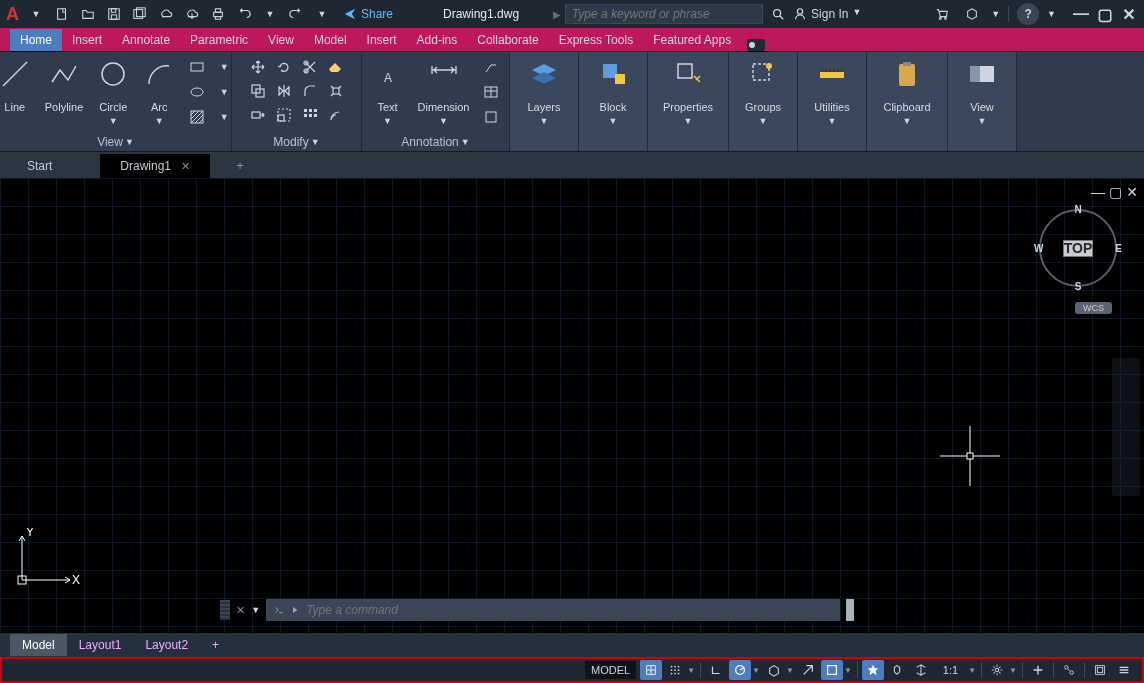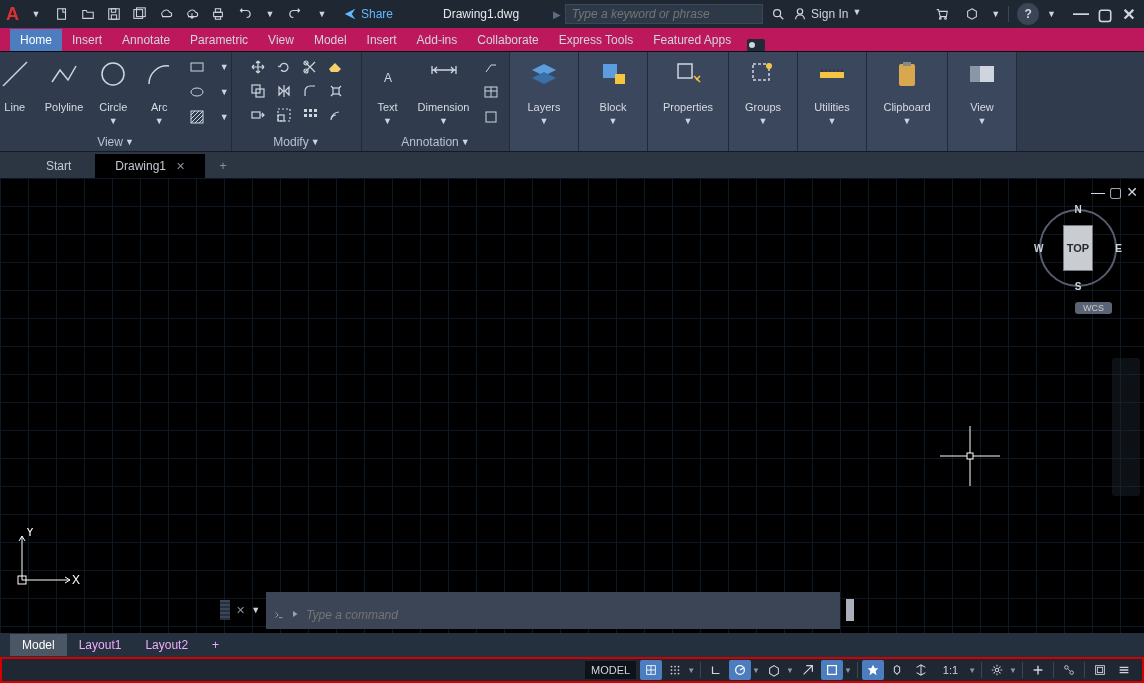--- a/index.html
+++ b/index.html
@@ -40,52 +40,52 @@
 .smallbtn { width: 24px; height: 22px; display: flex; align-items: center; justify-content: center; cursor: pointer; color: #b9c2cf; border-radius: 2px; }
 .smallbtn svg { width: 16px; height: 16px; }
 .compact-panel { background: #3a475c; }
 .compact-panel .bigbtn { width: 60px; }
 .compact-panel .bigbtn.wide { width: 72px; }
 .dd { font-size: 9px; color: #cfd5de; }
 .toggle-strip { margin-left: 6px; width: 18px; height: 12px; background: #212a37; border-radius: 2px; display: flex; align-items: center; padding-left: 2px; }
 .toggle-strip span { width: 6px; height: 6px; background: #cfd5de; border-radius: 50%; }
 
 
-.file-tabs { height: 26px; background: #2c3643; display: flex; align-items: flex-end; padding-left: 26px; gap: 4px; }
+.file-tabs { height: 26px; background: #2c3643; display: flex; align-items: flex-end; padding-left: 7px; gap: 16px; }
 .file-tab { padding: 5px 20px; color: #c4cad4; cursor: pointer; display: flex; align-items: center; gap: 10px; font-size: 12px; }
-.file-tab.active { background: #000; }
+.file-tab.active { background: #000; margin-left: 12px; }
 .file-tab .close { font-size: 11px; color: #868f9c; }
 .file-tab.plus { padding: 5px 10px; color: #868f9c; font-size: 13px; }
 
 
 .canvas-wrap { flex: 1; position: relative; background: #000; overflow: hidden; }
 .canvas-grid { position: absolute; inset: 0; background-image: linear-gradient(#0f1f2e 1px, transparent 1px), linear-gradient(90deg, #0f1f2e 1px, transparent 1px); background-size: 28px 28px; opacity: 0.8; }
 .cursor { position: absolute; left: 940px; top: 248px; pointer-events: none; }
 .cursor svg { width: 60px; height: 60px; }
 .ucs { position: absolute; left: 14px; bottom: 42px; }
 .ucs svg { width: 70px; height: 60px; }
 .mini-controls { position: absolute; top: 6px; right: 6px; display: flex; gap: 4px; }
 .mini-controls span { color: #cfd5de; font-size: 14px; cursor: pointer; }
 .viewcube { position: absolute; top: 28px; right: 24px; width: 84px; height: 84px; display: flex; align-items: center; justify-content: center; }
 .viewcube-ring { position: absolute; width: 78px; height: 78px; border: 2px solid #555e6d; border-radius: 50%; }
 .viewcube .dir { position: absolute; color: #cfd5de; font-size: 10px; font-weight: bold; }
 .viewcube .dir.n { top: -2px; left: 50%; transform: translateX(-50%); }
 .viewcube .dir.s { bottom: -2px; left: 50%; transform: translateX(-50%); }
 .viewcube .dir.e { right: -2px; top: 50%; transform: translateY(-50%); }
 .viewcube .dir.w { left: -2px; top: 50%; transform: translateY(-50%); }
-.viewcube .top { width: 30px; height: 46px; background: #c9ccd1; color: #262a30; font-size: 11px; font-weight: bold; display: flex; align-items: center; justify-content: center; border: 1px solid #777; }
+.viewcube .top { width: 30px; height: 17px; background: #c9ccd1; color: #262a30; font-size: 14px; font-weight: bold; display: flex; align-items: center; justify-content: center; border: 1px solid #777; }
 .wcs-badge { position: absolute; top: 124px; right: 32px; background: #5a6474; color: #c9ccd1; font-size: 9px; padding: 1px 8px; border-radius: 3px; }
 .navbar { position: absolute; right: 4px; top: 180px; width: 28px; background: #262e3b; opacity: 0.35; border-radius: 3px; display: flex; flex-direction: column; align-items: center; padding: 4px 0; gap: 10px; }
 .navbar div { width: 18px; height: 18px; }
 
 
 .cmd-row { position: absolute; bottom: 12px; left: 220px; right: 290px; display: flex; align-items: center; height: 22px; gap: 6px; }
 .cmd-handle { width: 10px; height: 20px; background: repeating-linear-gradient(#3b4556, #3b4556 2px, #273040 2px, #273040 4px); }
 .cmd-close { color: #868f9c; font-size: 11px; cursor: pointer; }
-.cmd-input-wrap { flex: 1; background: #3b4556; display: flex; align-items: flex-start; padding: 16px 6px; height: 37px; gap: 4px; }
+.cmd-input-wrap { flex: 1; background: #3b4556; display: flex; align-items: center; padding: 4px 6px; height: 22px; gap: 4px; }
 .cmd-input-wrap input { flex: 1; background: transparent; border: none; color: #d0d4db; font-style: italic; outline: none; }
 .cmd-scroll { width: 8px; height: 22px; background: #aab0b9; }
 
 
 .layout-tabs { height: 24px; background: #24303e; display: flex; align-items: center; padding-left: 10px; }
 .layout-tab { padding: 4px 12px; cursor: pointer; color: #f0abfc; font-size: 12px; }
 .layout-tab.active { background: #4c5766; color: #fff; }
 
 
 .statusbar { height: 26px; background: #1f2732; display: flex; align-items: center; justify-content: flex-end; padding: 0 6px; border: 2px solid #d20000; }

